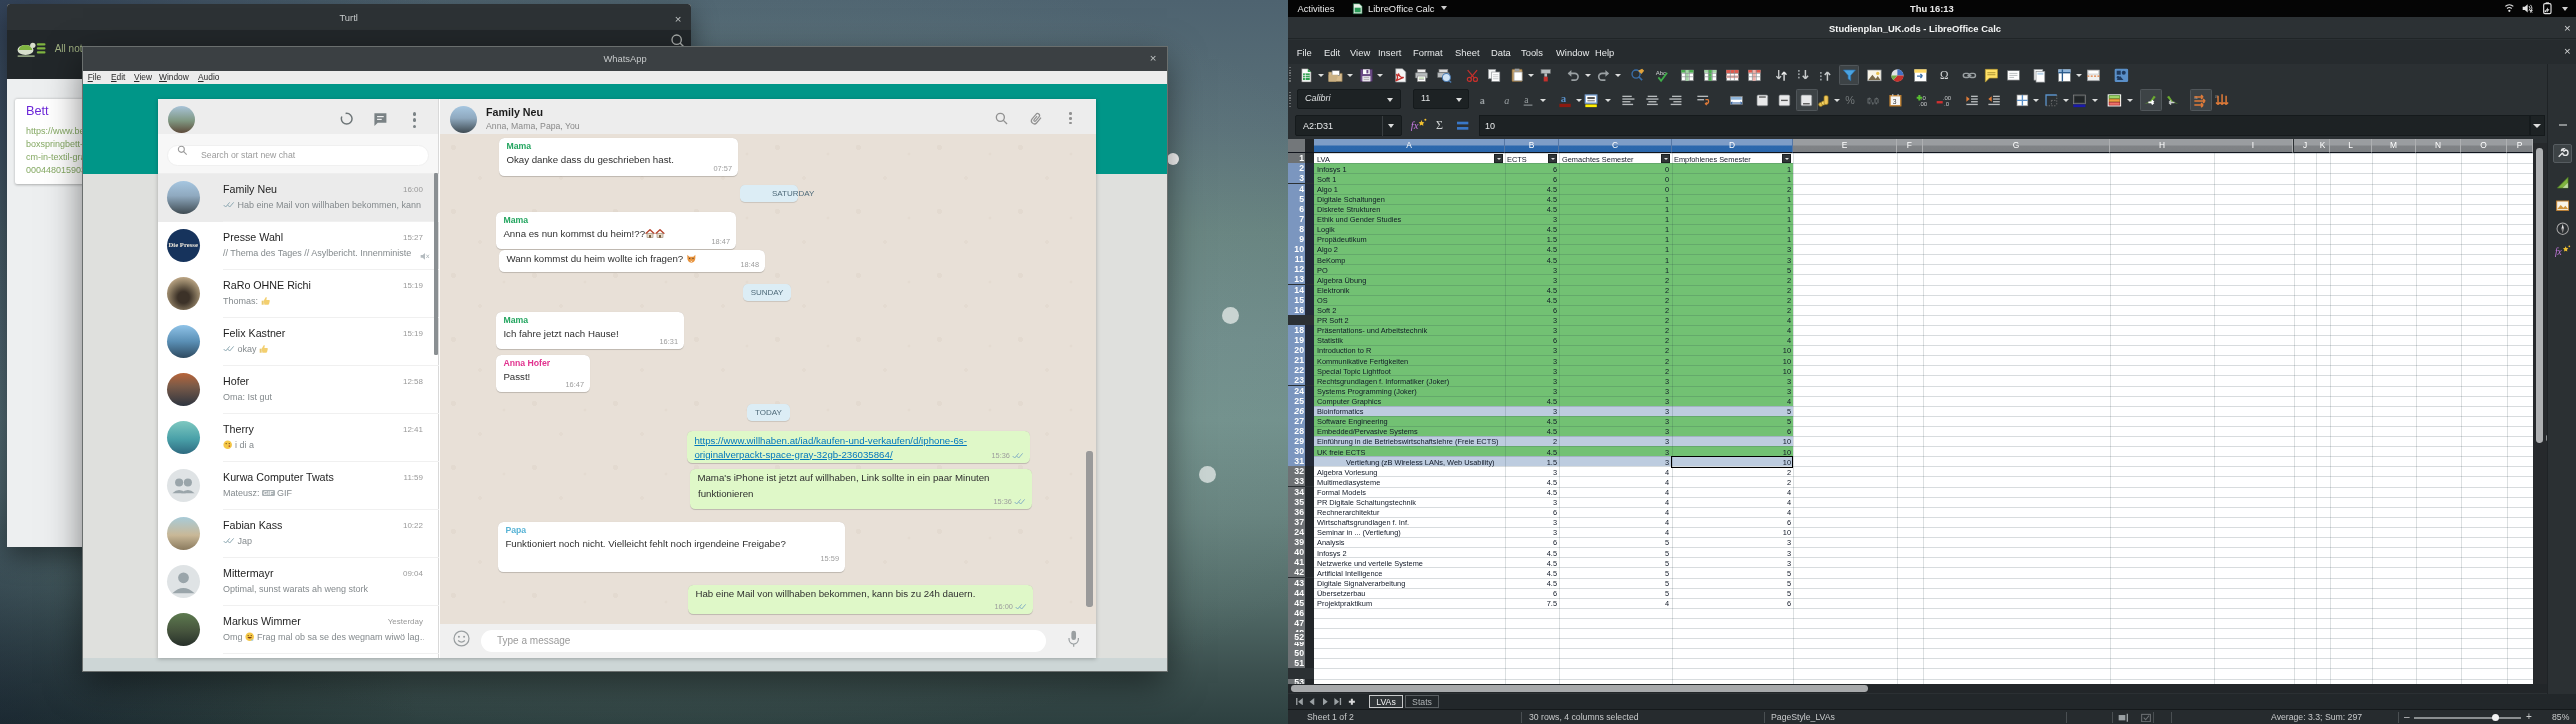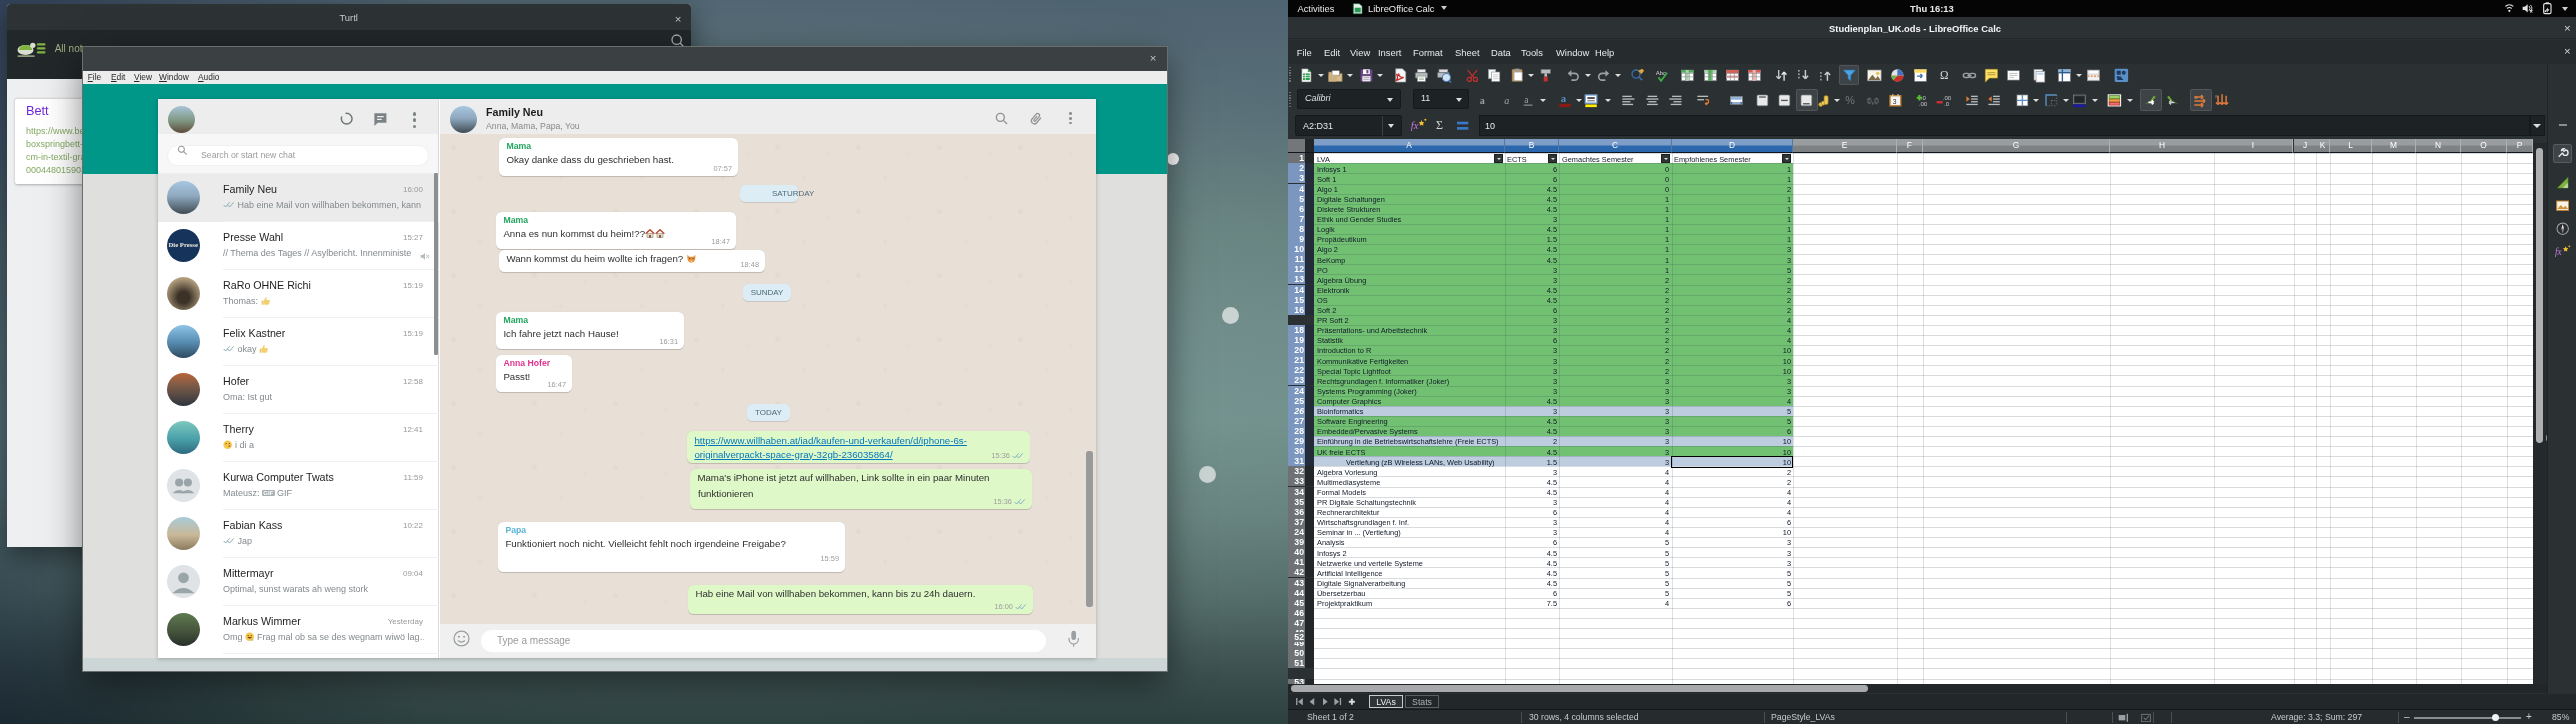--- a/index.html
+++ b/index.html
@@ -105,20 +105,21 @@
           <line x1="15" y1="15" x2="21" y2="21" stroke="#a9adab" stroke-width="2"></line>
         </svg>
 </div>
 <div class="note">
         <div class="abs" style="left:10.7px;top:5.4px;font-size:12.7px;color:#6d28d9;">Bett</div>
         <div class="abs" style="left:10.7px;top:25.5px;font-size:9px;line-height:13px;color:#86aa64;">https://www.betten.at/<br>boxspringbett-godfrid-180x200-<br>cm-in-textil-grau-<br>000448015903</div>
       </div>
 </div>
 <div id="wa">
 <div class="tb">
+        <div class="t">WhatsApp</div>
         <div class="x">×</div>
       </div>
 <div class="mb">
         <span style="left:4.7px;"><u>F</u>ile</span>
         <span style="left:28px;"><u>E</u>dit</span>
         <span style="left:51px;"><u>V</u>iew</span>
         <span style="left:76px;"><u>W</u>indow</span>
         <span style="left:115px;"><u>A</u>udio</span>
       </div>
 <div class="teal"></div>
@@ -309,21 +310,21 @@
                   <circle cx="10.5" cy="6.5" r=".9" fill="#333"></circle>
                 </svg></div>
               <div class="tmm" style="right:6px;bottom:2.7px;white-space:nowrap;">18:48</div>
             </div>
 <div class="chip" style="left:303px;top:150px;width:48px;height:17px;line-height:17px;">SUNDAY</div>
 <div class="bub" style="left:56px;top:178px;width:188px;height:37px;">
               <div class="lbl" style="color:#23a55f;">Mama</div>
               <div class="tx" style="top:16px;">Ich fahre jetzt nach Hause!</div>
               <div class="tmm" style="right:6px;bottom:2.7px;white-space:nowrap;">16:31</div>
             </div>
-<div class="bub" style="left:56px;top:221px;width:76px;height:37px;">
+<div class="bub" style="left:56px;top:221px;width:94px;height:37px;">
               <div class="lbl" style="color:#e1338f;">Anna Hofer</div>
               <div class="tx" style="top:16px;">Passt!</div>
               <div class="tmm" style="right:6px;bottom:2.7px;white-space:nowrap;">16:47</div>
             </div>
 <div class="chip" style="left:307px;top:270px;width:43px;height:17px;line-height:17px;">TODAY</div>
 <div class="bub bubg" style="left:247px;top:297px;width:343px;height:32px;">
               <div class="abs" style="left:7.4px;top:3.4px;font-size:9.7px;line-height:13.4px;color:#0277bd;text-decoration:underline;white-space:nowrap;word-break:break-all;">https://www.willhaben.at/iad/kaufen-und-verkaufen/d/iphone-6s-<br>originalverpackt-space-gray-32gb-236035864/</div>
               <div class="tmm" style="right:6px;bottom:2.7px;white-space:nowrap;">15:36 <svg width="12" height="7.4" viewBox="0 0 18 11" style="vertical-align:-0.7px;">
                   <path d="M1 6 l3 3 l6 -7" fill="none" stroke="#86b0c4" stroke-width="1.5"></path>
                   <path d="M7 6 l3 3 l6 -7" fill="none" stroke="#86b0c4" stroke-width="1.5"></path>

